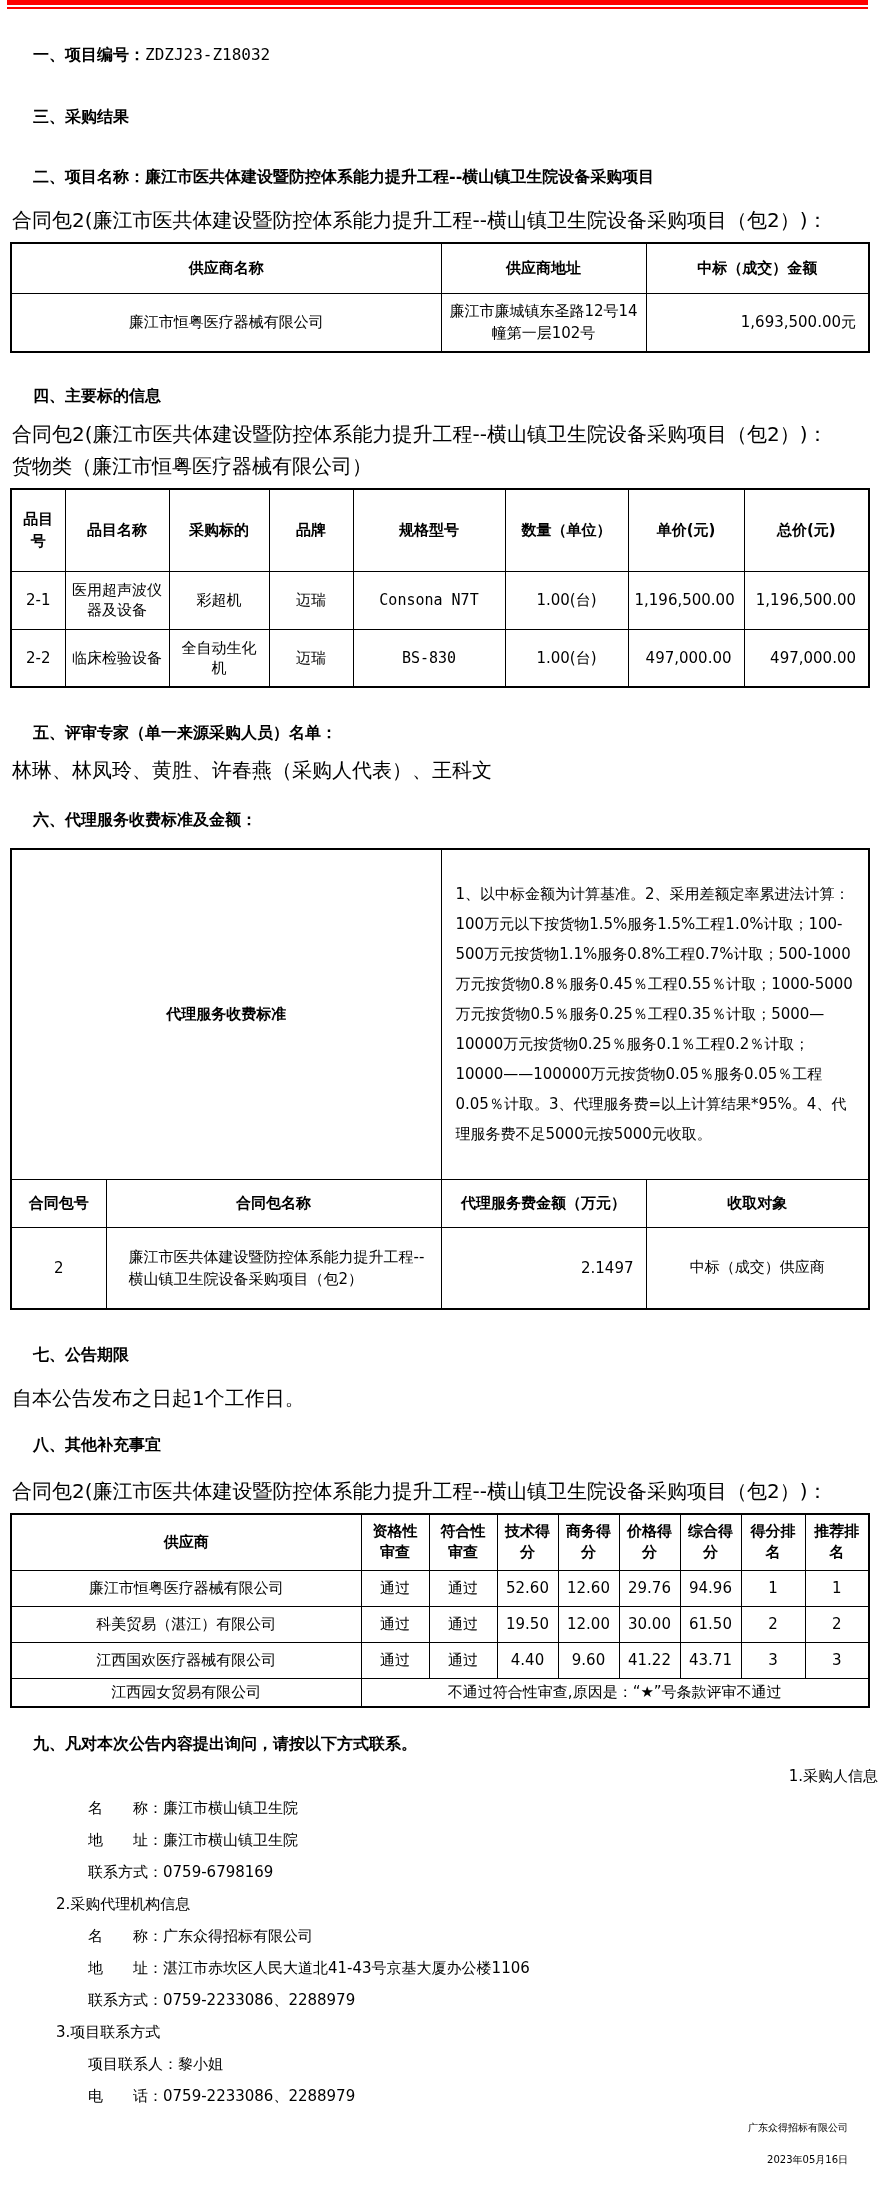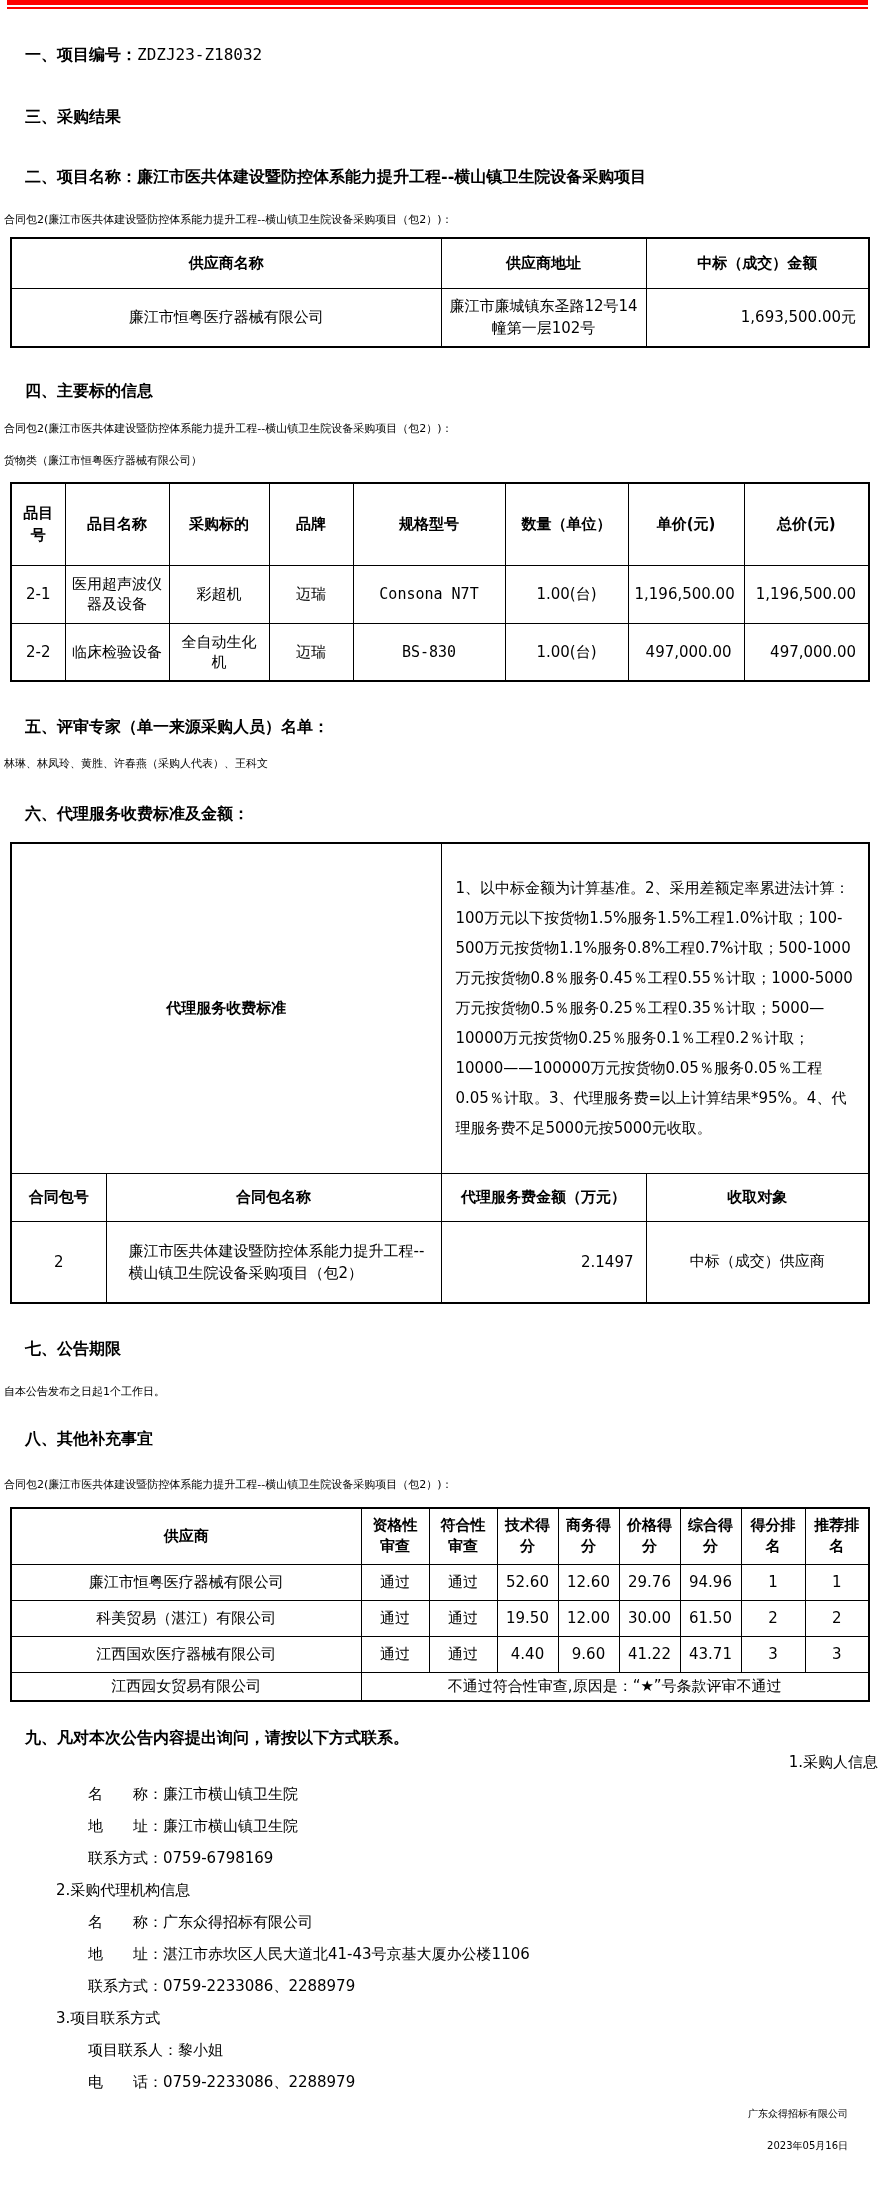--- a/index.html
+++ b/index.html
@@ -6,22 +6,22 @@
   html,body { margin:0; padding:0; }
   body {
     width:878px; height:2208px;
     background:#ffffff; color:#000000;
     font-family:"DejaVu Sans","Liberation Sans",sans-serif;
     font-size:15px;
   }
   .red-bar  { height:5px; background:#fe0000; margin:0 10px 0 7px; }
   .red-line { height:2px; background:#fe0000; margin:2px 10px 0 7px; }
 
-  .heading { font-weight:bold; font-size:16px; line-height:20px; margin:4px; padding-left:21px; }
-  .para    { font-size:11px; line-height:20px; margin:4px; }
+  .heading { font-weight:bold; font-size:16px; line-height:20px; margin:12px; padding-left:21px; }
+  .para    { font-size:20px; line-height:20px; margin:12px; }
   .code    { font-family:"DejaVu Sans Mono","Liberation Mono",monospace; font-weight:normal; }
 
   .mt-s1  { margin-top:36px; }
   .mt-s2  { margin-top:40px; }
   .mt-s3  { margin-top:42px; }
   .mt-i3  { margin-top:23px; }
   .mt-t1  { margin-top:7px;  }
   .mt-s4  { margin-top:33px; }
   .mt-i4  { margin-top:18px; }
   .mt-i4b { margin-top:12px; }

